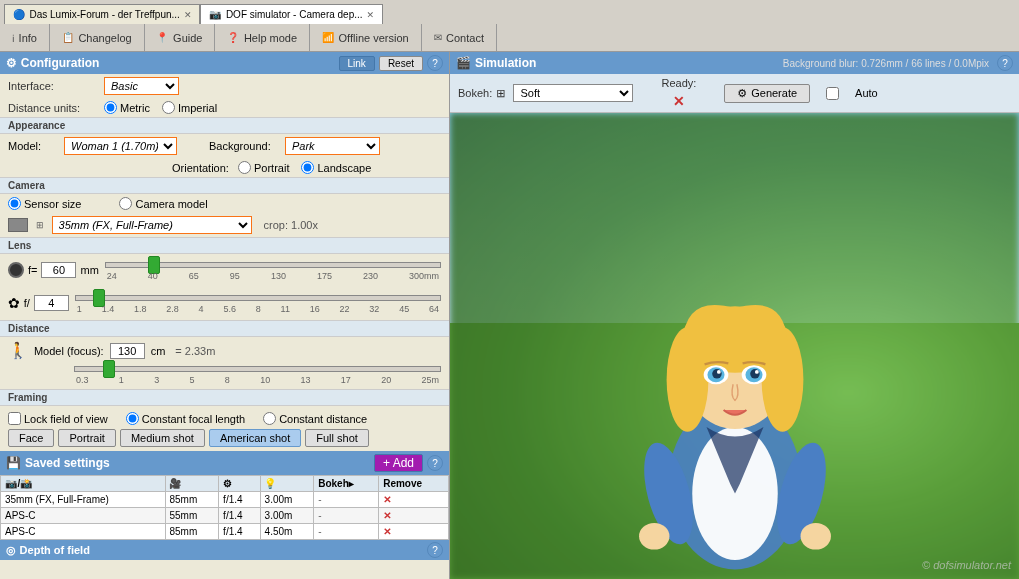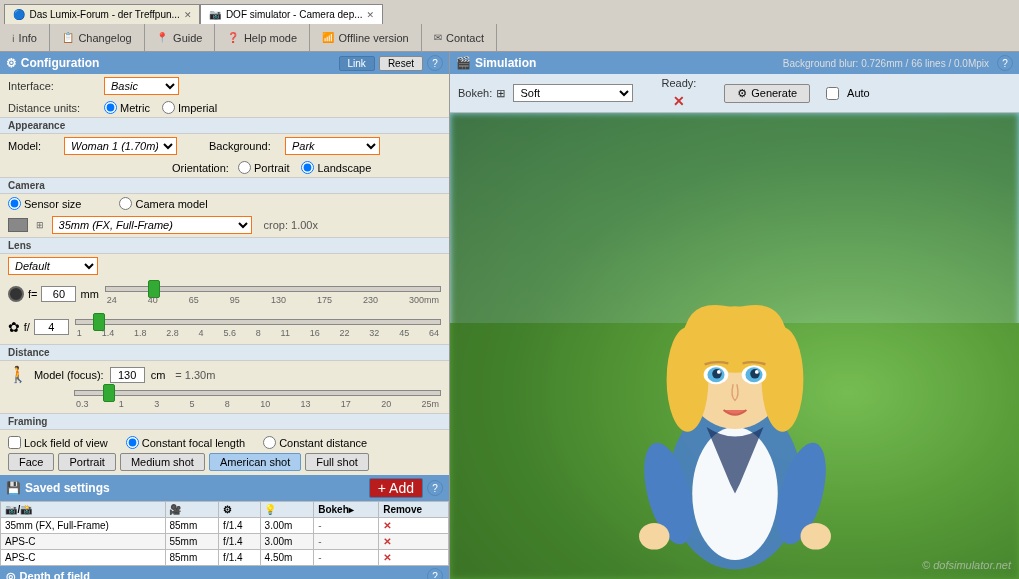--- a/index.html
+++ b/index.html
@@ -70,21 +70,21 @@
     .framing-section { padding: 4px 8px; }
     .framing-row { display: flex; align-items: center; gap: 6px; margin: 2px 0; }
     .framing-buttons { display: flex; gap: 4px; margin-top: 4px; }
     .frame-btn { padding: 2px 10px; font-size: 11px; background: #e0e0e0; border: 1px solid #888; cursor: pointer; border-radius: 2px; }
     .frame-btn.active { background: #aaccee; border-color: #6699cc; }
 
     
     .saved-header { display: flex; align-items: center; justify-content: space-between; background: #6699cc; color: white; padding: 3px 6px; }
     .saved-title { font-size: 12px; font-weight: bold; display: flex; align-items: center; gap: 4px; }
     .saved-actions { display: flex; gap: 4px; align-items: center; }
-    .btn-add { background: #b91c1c; color: white; border: 1px solid #4477aa; padding: 1px 8px; font-size: 14px; cursor: pointer; border-radius: 2px; }
+    .btn-add { background: #a21caf; color: white; border: 1px solid #4477aa; padding: 1px 8px; font-size: 12px; cursor: pointer; border-radius: 2px; }
 
     
     .settings-table { width: 100%; border-collapse: collapse; font-size: 10px; }
     .settings-table th { background: #dde8f0; border: 1px solid #bbb; padding: 2px 4px; text-align: left; }
     .settings-table td { border: 1px solid #bbb; padding: 2px 4px; background: white; }
     .settings-table tr:nth-child(even) td { background: #f5f5f5; }
     .remove-x { color: #cc3333; cursor: pointer; font-weight: bold; }
     .dash { color: #666; }
 
     
@@ -95,21 +95,21 @@
     .right-panel { flex: 1; display: flex; flex-direction: column; }
     .sim-header { display: flex; align-items: center; justify-content: space-between; background: #6699cc; color: white; padding: 3px 6px; }
     .sim-title { font-size: 12px; font-weight: bold; display: flex; align-items: center; gap: 4px; }
     .sim-controls { display: flex; align-items: center; gap: 8px; font-size: 11px; }
     .sim-bg-info { font-size: 10px; color: #ddd; margin-left: 8px; }
     .bokeh-row { display: flex; align-items: center; padding: 3px 8px; gap: 8px; background: #dde8f0; border-bottom: 1px solid #bbb; }
     .bokeh-label { font-size: 11px; color: #333; display: flex; align-items: flex-start; gap: 4px; }
     .ready-label { font-size: 11px; color: #333; display: flex; align-items: center; gap: 4px; flex-direction: column; }
     .ready-x { color: #cc3333; font-weight: bold; font-size: 14px; }
     .generate-btn { background: #e0e0e0; border: 1px solid #888; padding: 2px 12px; font-size: 11px; cursor: pointer; border-radius: 2px; display: flex; align-items: center; gap: 4px; }
-    .auto-check { display: flex; align-items: center; gap: 8px; font-size: 11px; }
+    .auto-check { display: flex; align-items: center; gap: 16px; font-size: 11px; }
 
     
     .sim-image { flex: 1; background: linear-gradient(180deg, #87CEEB 0%, #87CEEB 40%, #5a9e3a 40%, #5a9e3a 100%); position: relative; overflow: hidden; }
 
     
     .character { position: absolute; bottom: 0; left: 50%; transform: translateX(-50%); width: 320px; height: 380px; }
 
     
     .watermark { position: absolute; bottom: 8px; right: 8px; color: rgba(200,200,200,0.7); font-size: 11px; font-style: italic; }
 
@@ -270,25 +270,20 @@
           <option>APS-C</option>
           <option>Micro 4/3</option>
         </select>
         <span style="color:#555; margin-left:4px;">crop: 1.00x</span>
       </div>
 
       <div class="subsection">
         <span>Lens</span>
       </div>
 
-      <div class="lens-row">
-        <select class="form-select" style="width:90px;">
-          <option>Default</option>
-        </select>
-      </div>
 
       <div class="slider-section">
         <div class="slider-row">
           <div class="slider-label">
             <span class="lens-icon"></span>
             <span>f=</span>
             <input type="text" class="value-box" value="60" style="">
             <span>mm</span>
           </div>
           <div class="slider-wrapper">
@@ -338,21 +333,21 @@
       <div class="subsection">
         <span>Distance</span>
       </div>
 
       <div class="distance-section">
         <div class="distance-row">
           <span style="font-size:16px;">🚶</span>
           <span>Model (focus):</span>
           <input type="text" class="value-box" value="130" style="">
           <span>cm</span>
-          <span style="color:#555; margin-left:4px;">= 1.30m</span>
+          <span style="color:#555; margin-left:4px;">= 2.33m</span>
         </div>
         <div class="slider-row">
           <div style="min-width:60px;"></div>
           <div class="slider-wrapper">
             <input type="range" min="0" max="100" value="8" style="">
             <div class="tick-labels">
               <span>0.3</span>
                 <span>1</span>
                 <span>3</span>
                 <span>5</span>

